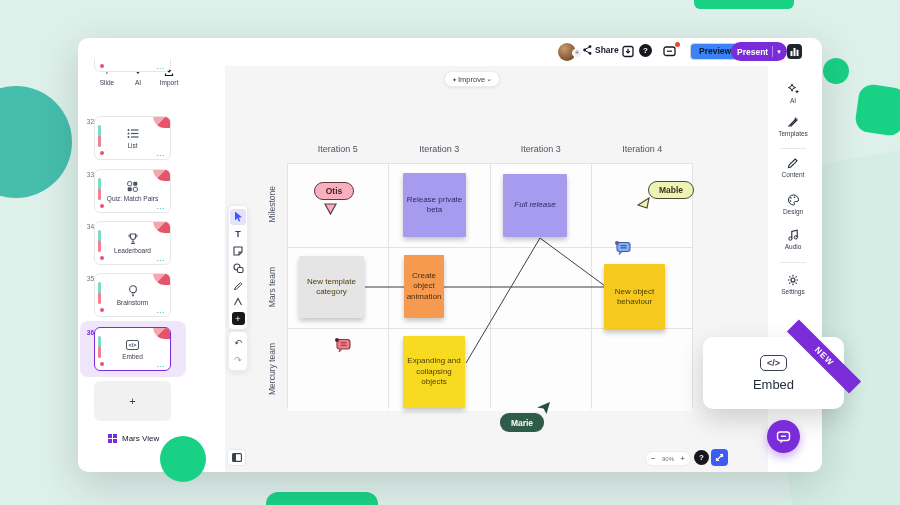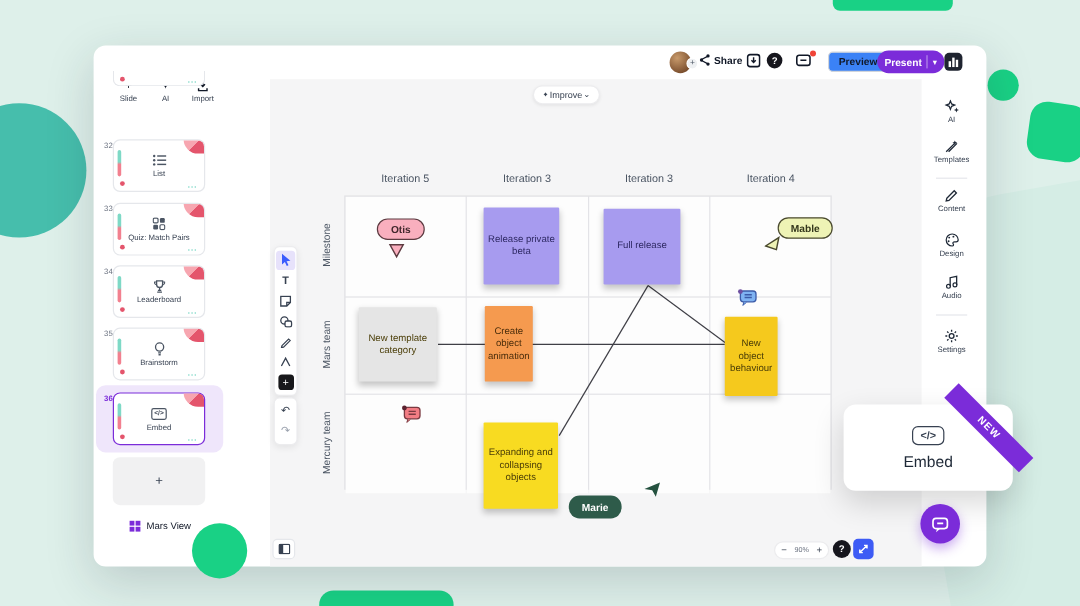--- a/index.html
+++ b/index.html
@@ -96,32 +96,32 @@
   .row-label { left:260px; width:24px; z-index:3; display:flex; align-items:center; justify-content:center; }
   .row-label span { writing-mode:vertical-rl; transform:rotate(180deg); font-size:8.5px; color:#4B5563; white-space:nowrap; }
   .rl1 { top:163px; height:83px; } .rl2 { top:247px; height:80px; } .rl3 { top:328px; height:82px; }
 
   .lines-svg { left:225px; top:66px; z-index:3; pointer-events:none; }
 
   
   .sticky { z-index:4; display:flex; align-items:center; justify-content:center; text-align:center;
             font-size:8px; line-height:1.3; padding:3px; box-shadow:0 3px 5px rgba(0,0,0,.22); border-radius:1px; }
   .s1 { left:403px; top:173px; width:63px; height:64px; }
-  .s2 { left:503px; top:174px; width:64px; height:63px; }
+  .s2 { left:503px; top:174px; width:64px; height:63px;font-style:italic; }
   .s3 { left:299px; top:256px; width:65px; height:62px; }
   .s4 { left:404px; top:255px; width:40px; height:63px;align-items:center; }
-  .s5 { left:604px; top:264px; width:44px; height:66px; }
+  .s5 { left:604px; top:264px; width:61px; height:66px; }
   .s6 { left:403px; top:336px; width:62px; height:72px; }
 
   
   .cursor-pill { z-index:5; height:18px; border-radius:9px; display:flex; align-items:center; justify-content:center;
                  font-size:8.5px; font-weight:bold; }
   .otis { left:314px; top:182px; width:40px; border:1.2px solid #5C3A40; }
   .mable { left:648px; top:181px; width:46px; border:1.2px solid #4A4A2E; }
-  .marie { left:474px; top:413px; width:44px; height:19px; }
+  .marie { left:500px; top:413px; width:44px; height:19px; }
   .ptr { z-index:5; }
 
   
   .panel-toggle { left:227px; top:449px; width:19px; height:17px; background:#fff; border:1px solid #E5E7EB; border-radius:4px;
                   z-index:4; display:flex; align-items:center; justify-content:center; }
   .zoom-pill { left:645px; top:451px; width:46px; height:15px; background:#fff; border:1px solid #ECECEE; border-radius:8px;
                z-index:4; display:flex; align-items:center; justify-content:space-between; padding:0 5px;
                font-size:8px; color:#374151; }
   .zoom-pct { font-size:6px; color:#6B7280; }
   .help-fab { left:694px; top:450px; width:15px; height:15px; border-radius:50%; background:#16161D; color:#fff;
@@ -414,21 +414,21 @@
   </div>
   <div class="abs sticky s3" style="background-color: #e5e5e5; color: rgb(74, 61, 7);">
     <span>New template category</span>
   </div>
   <div class="abs sticky s4" style="background-color: rgb(245, 154, 79); color: rgb(74, 45, 11);">
     <span>Create object animation</span>
   </div>
   <div class="abs sticky s5" style="background-color: rgb(245, 201, 29); color: rgb(74, 61, 7);">
     <span>New object behaviour</span>
   </div>
-  <div class="abs sticky s6" style="background-color: rgb(248, 219, 33); color: rgb(74, 61, 7); margin-top: 16px;">
+  <div class="abs sticky s6" style="background-color: rgb(248, 219, 33); color: rgb(74, 61, 7);">
     <span>Expanding and collapsing objects</span>
   </div>
 
   <div class="abs" style="left:334px; top:337px; z-index:5;">
     <svg width="18" height="16" viewBox="0 0 18 16">
       <rect x="3" y="2.5" width="13" height="9.5" rx="2.5" fill="#F27D84" stroke="#7A3A41" stroke-width="1.1"></rect>
       <path d="M6.5 5.8 h6 M6.5 8.2 h6" stroke="#7A3A41" stroke-width="1.1"></path>
       <path d="M6 12 l-1 3 l3 -2.5" fill="#F27D84" stroke="#7A3A41" stroke-width="0.8"></path>
       <circle cx="3" cy="3" r="2" fill="#5B2330"></circle>
     </svg>

